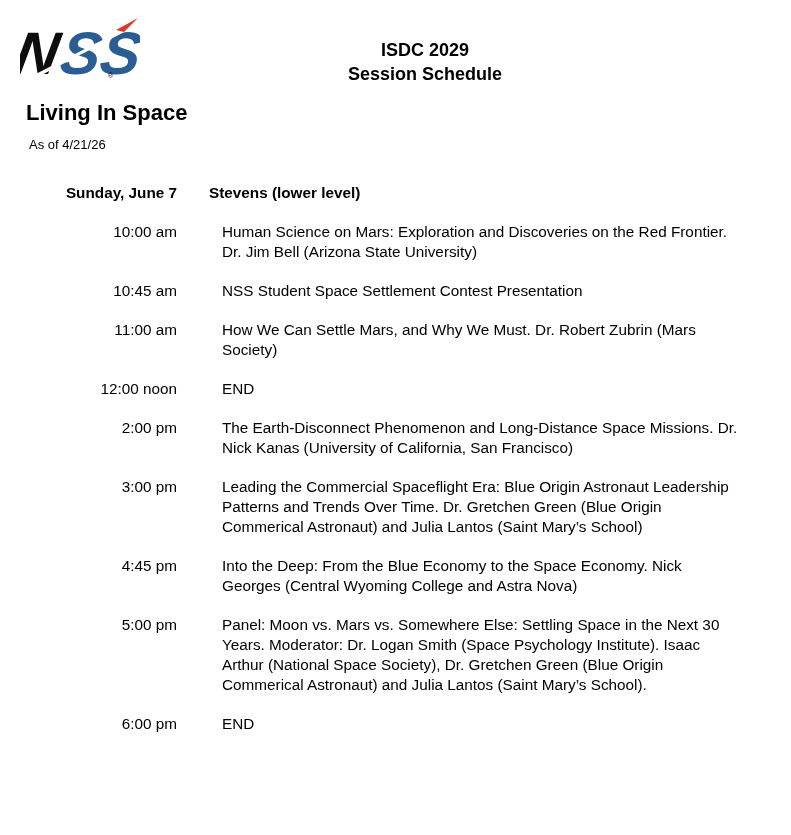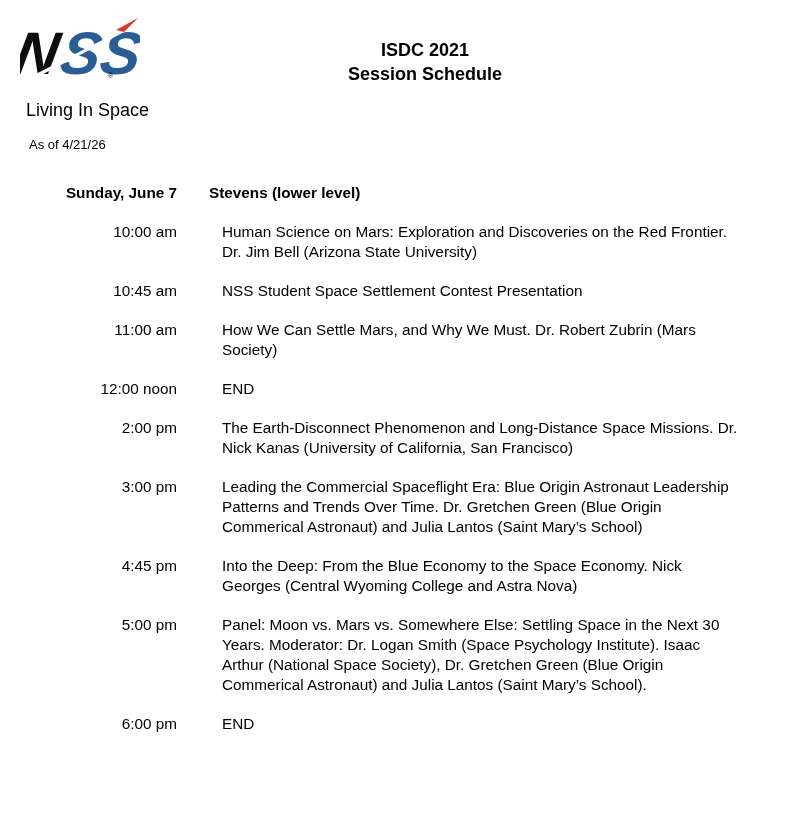--- a/index.html
+++ b/index.html
@@ -7,21 +7,21 @@
       width: 791px; height: 835px; position: relative; overflow: hidden;
       font-family: "Liberation Sans", sans-serif; color: #000;
     }
     .logo { position: absolute; left: 20px; top: 16px; width: 120px; height: 68px; }
     .header-title {
       position: absolute; left: 300px; width: 250px; top: 38px;
       text-align: center; font-weight: bold; font-size: 18px; line-height: 24px;
     }
     .track-title {
       position: absolute; left: 26px; top: 100px;
-      font-weight: normal; font-size: 18px;
+      font-weight: bold; font-size: 22px;
     }
     .asof { position: absolute; left: 29px; top: 137px; font-size: 13px; }
     .schedule { position: absolute; left: 0; top: 183px; width: 791px; }
     .row { display: flex; font-size: 15.3px; line-height: 20px; }
     .time { width: 177px; text-align: right; flex-shrink: 0; }
     .desc { margin-left: 32px; width: 520px; }
     .day-row { font-weight: bold; margin-bottom: 19px; }
     .session { margin-bottom: 19px; gap: 13px; }
   </style>
 </head>
@@ -31,21 +31,21 @@
   <svg width="120" height="68" viewBox="0 0 120 68">
     <text x="2" y="58" font-family="Liberation Sans, sans-serif" font-weight="bold" font-style="italic" font-size="60" fill="#0d0d0d" transform="skewX(-10)">N</text>
     <text x="48" y="58" font-family="Liberation Sans, sans-serif" font-weight="bold" font-style="italic" font-size="60" fill="#2b5d95" transform="skewX(-10)">SS</text>
     <path d="M4 64 L110 10 L112 12 L8 66 Z" fill="#ffffff"></path>
     <path d="M96 14 L118 2 L104 16 Z" fill="#d93a2b"></path>
     <text x="88" y="62" font-size="7" fill="#0d0d0d" font-family="Liberation Sans, sans-serif">®</text>
   </svg>
 </div>
 
 <div class="header-title">
-  <div>ISDC 2021</div>
+  <div>ISDC 2029</div>
   <div>Session Schedule</div>
 </div>
 
 <div class="track-title">Living In Space</div>
 <div class="asof">As of 4/21/26</div>
 
 <div class="schedule">
   <div class="row day-row">
     <div class="time">Sunday, June 7</div>
     <div class="desc">Stevens (lower level)</div>

